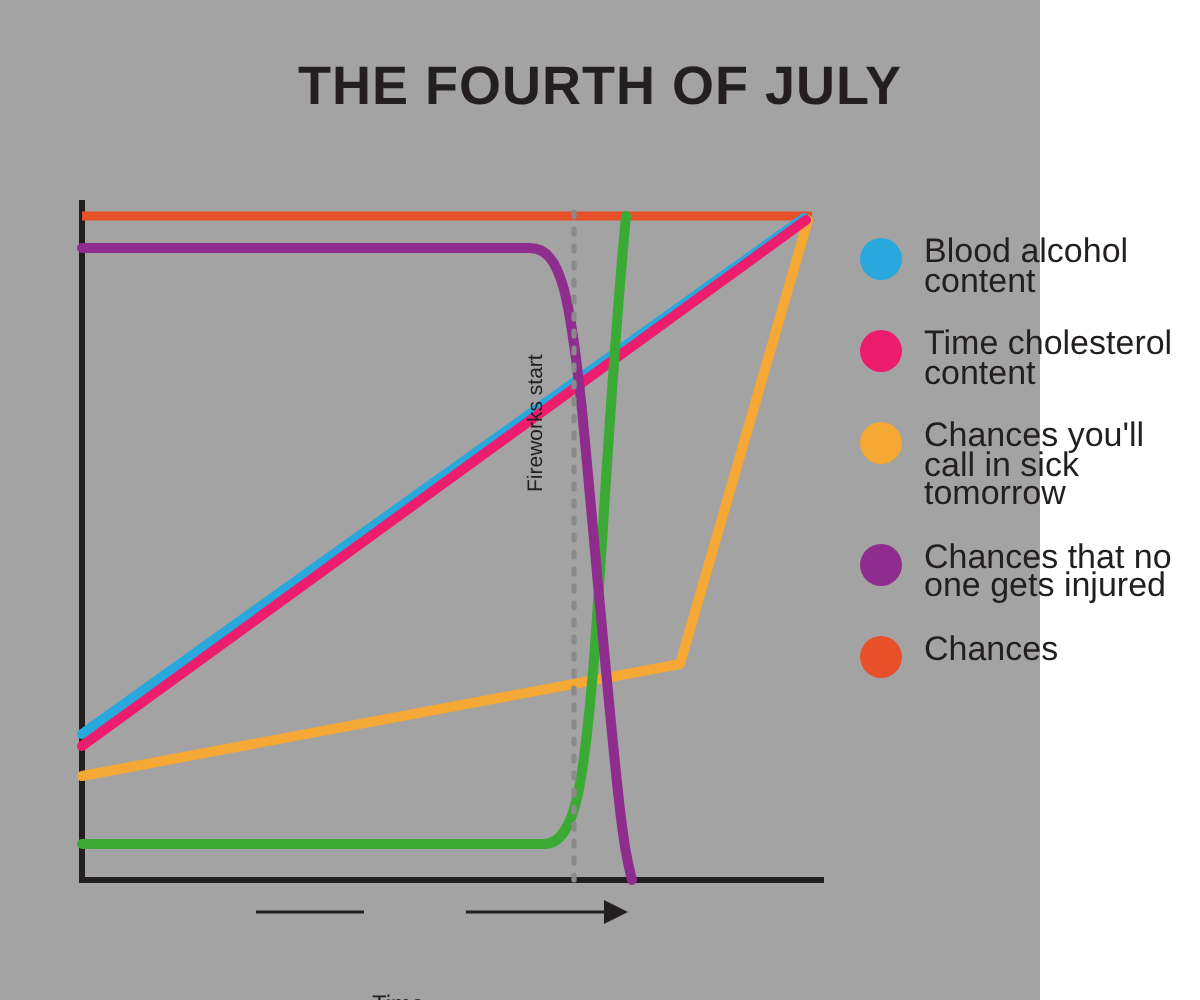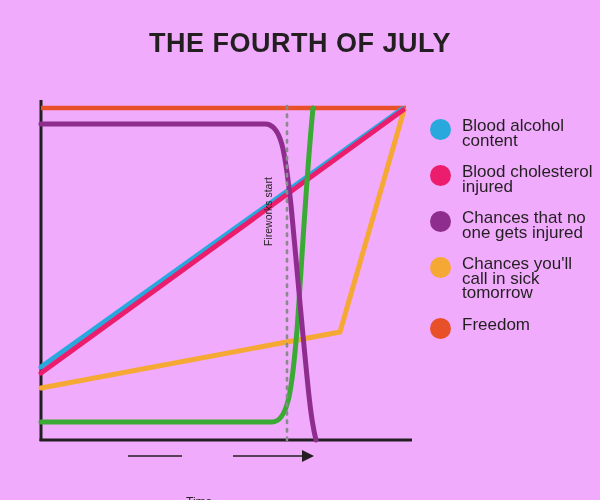--- a/index.html
+++ b/index.html
@@ -8,23 +8,23 @@
   }
   body {
     width: 600px;
     height: 500px;
     background: #ffffff;
     font-family: "Liberation Sans", sans-serif;
     overflow: hidden;
   }
   #page {
     position: relative;
-    width: 600px;
+    width: 520px;
     height: 500px;
-    background: #f0abfc;
+    background: #a3a3a3;
   }
   #chart-title {
     position: absolute;
     left: 0;
     top: 28px;
     width: 600px;
     text-align: center;
     font-size: 27px;
     font-weight: bold;
     letter-spacing: 0.5px;
@@ -128,34 +128,34 @@
 
   <div id="legend">
 
     <div class="legend-item">
       <span class="legend-dot" style="background:#29a8de"></span>
       <span class="legend-label">Blood alcohol content</span>
     </div>
 
     <div class="legend-item">
       <span class="legend-dot" style="background:#ec1d6d"></span>
-      <span class="legend-label">Blood cholesterol injured</span>
+      <span class="legend-label">Time cholesterol content</span>
     </div>
 
+
+    <div class="legend-item">
+      <span class="legend-dot" style="background:#f5a833"></span>
+      <span class="legend-label">Chances you'll call in sick tomorrow</span>
+    </div>
 
     <div class="legend-item">
       <span class="legend-dot" style="background:#8e2d8e"></span>
       <span class="legend-label">Chances that no one gets injured</span>
     </div>
 
     <div class="legend-item">
-      <span class="legend-dot" style="background:#f5a833"></span>
-      <span class="legend-label">Chances you'll call in sick tomorrow</span>
-    </div>
-
-    <div class="legend-item">
       <span class="legend-dot" style="background:#e8502a"></span>
-      <span class="legend-label">Freedom</span>
+      <span class="legend-label">Chances</span>
     </div>
 
   </div>
 
 </div>
 
 </body></html>

